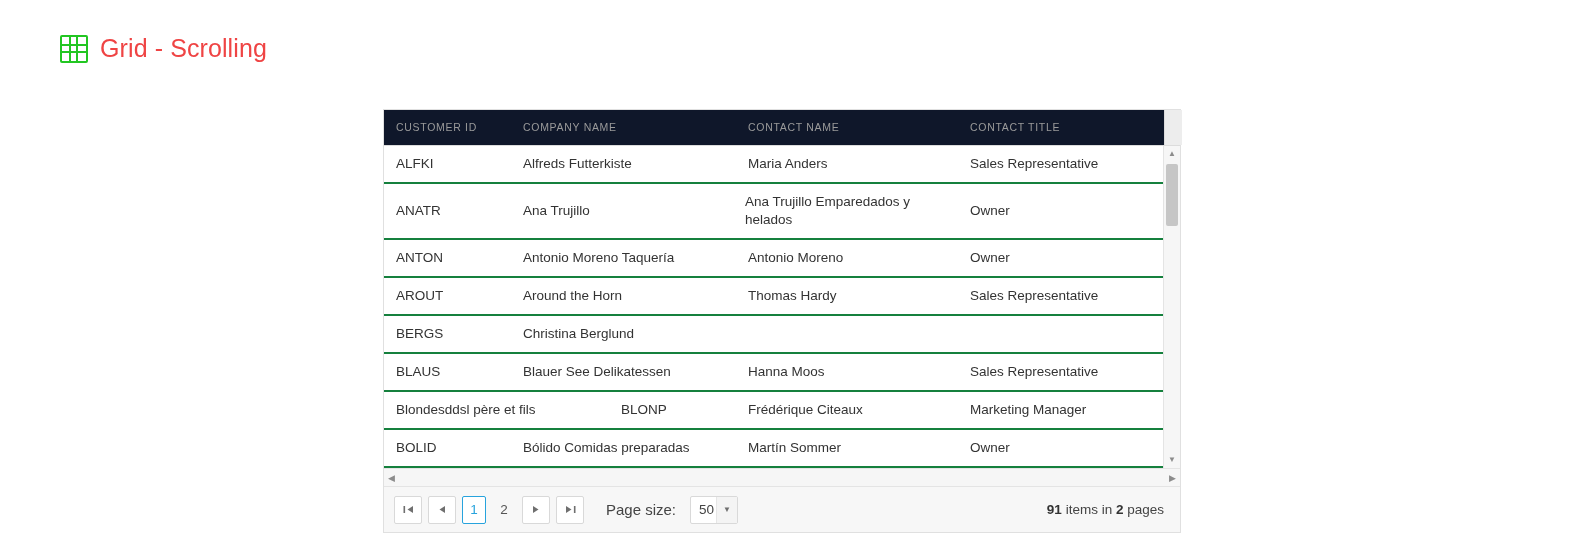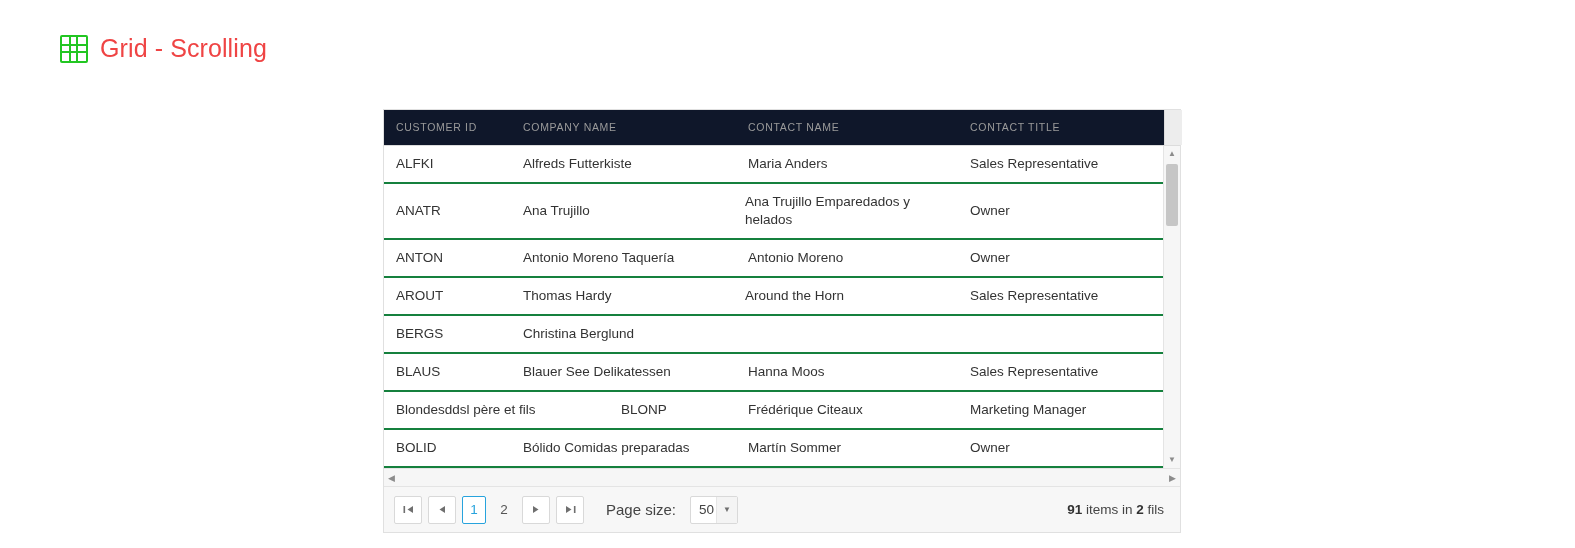--- a/index.html
+++ b/index.html
@@ -317,22 +317,22 @@
 
         <div class="grid-row">
           <div class="td col-0">ANTON</div>
           <div class="td col-1">Antonio Moreno Taquería</div>
           <div class="td col-2">Antonio Moreno</div>
           <div class="td col-3">Owner</div>
         </div>
 
         <div class="grid-row">
           <div class="td col-0">AROUT</div>
+          <div class="td col-1">Around the Horn</div>
           <div class="td col-2">Thomas Hardy</div>
-          <div class="td col-1">Around the Horn</div>
           <div class="td col-3">Sales Representative</div>
         </div>
 
         <div class="grid-row">
           <div class="td col-0">BERGS</div>
           <div class="td col-2">Christina Berglund</div>
         </div>
 
         <div class="grid-row">
           <div class="td col-0">BLAUS</div>
@@ -400,18 +400,18 @@
 
       <div class="pg-select">
         <span class="val">50</span>
         <span class="drop">▼</span>
       </div>
 
       <div class="pg-info">
         <b>91</b>
         <span>items in</span>
         <b>2</b>
-        <span>fils</span>
+        <span>pages</span>
       </div>
     </div>
 
   </div>
 </div>
 
 </body></html>

